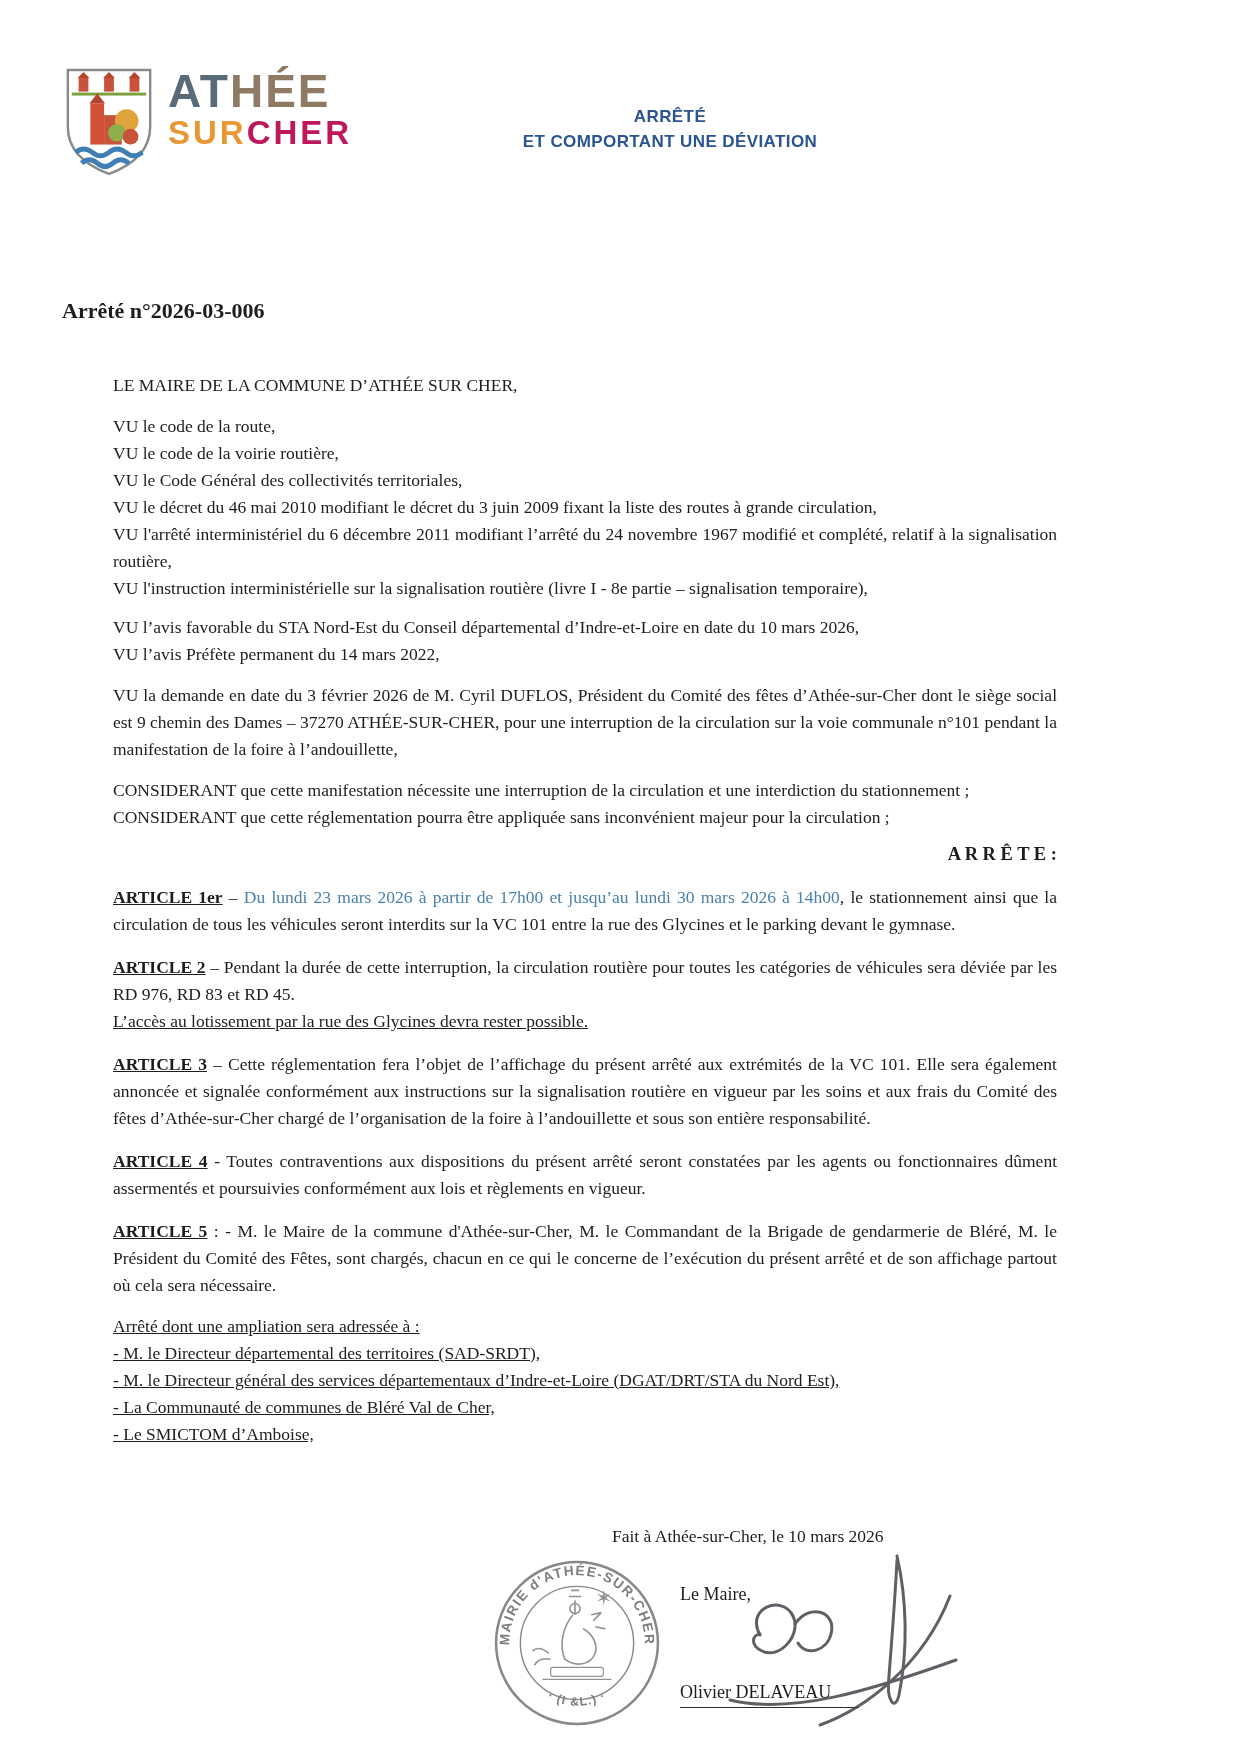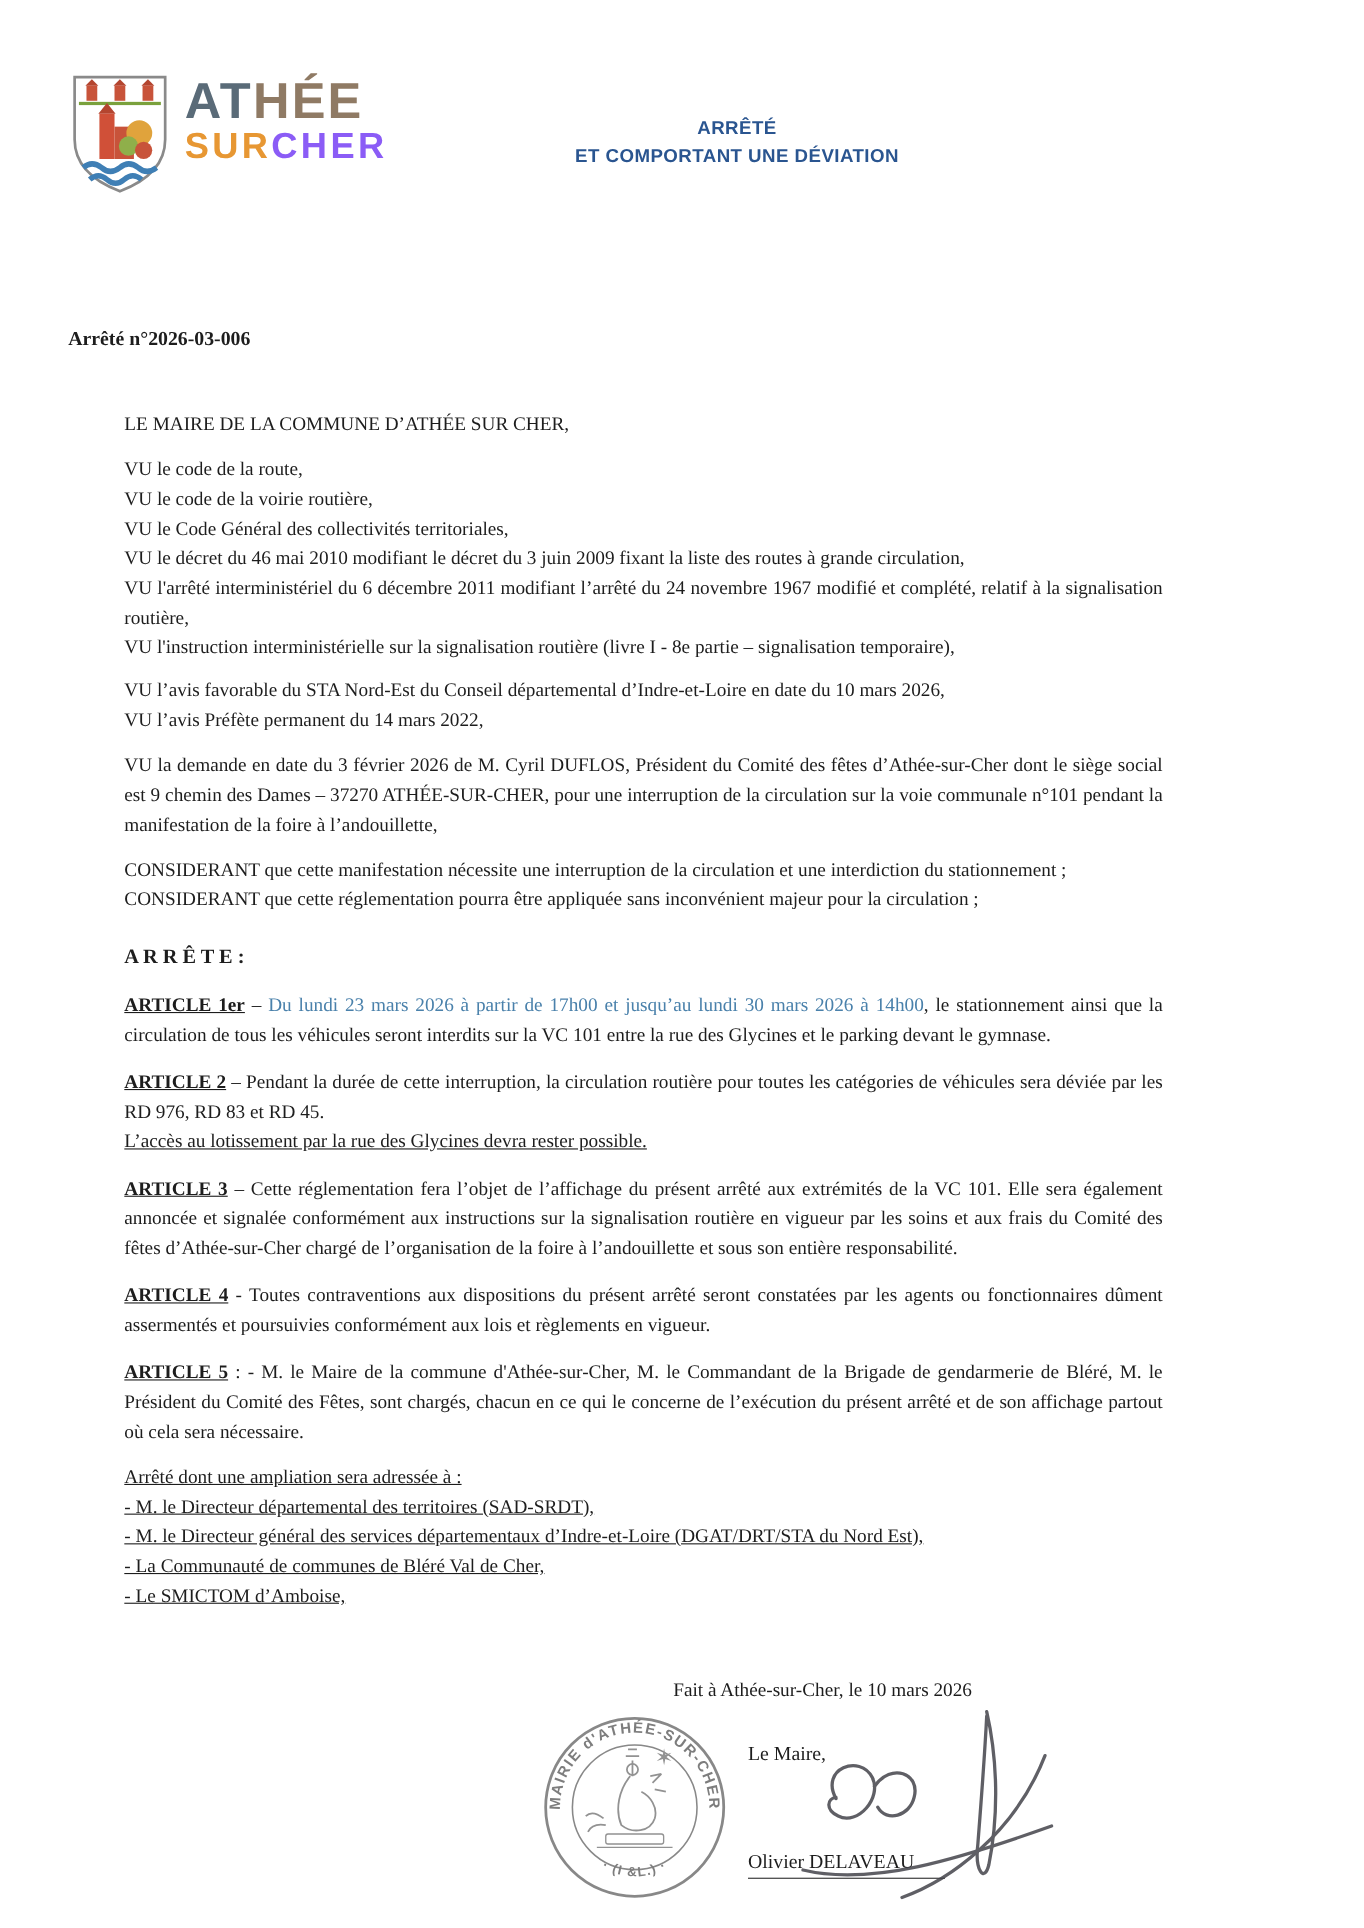--- a/index.html
+++ b/index.html
@@ -11,39 +11,39 @@
   }
   
   .logo{position:absolute;left:60px;top:64px;display:flex;align-items:flex-start;}
   .logo-shield{width:98px;height:116px;flex:0 0 auto;}
   .logo-words{margin-left:10px;font-family:"Liberation Sans","DejaVu Sans",sans-serif;font-weight:bold;line-height:1;}
   .logo-line1{font-size:46px;letter-spacing:2px;margin-top:4px;}
   .logo-line2{font-size:33px;letter-spacing:3px;margin-top:2px;}
   .c-at{color:#5a6b78;}
   .c-hee{color:#8f7a64;}
   .c-sur{color:#e79733;}
-  .c-cher{color:#8b5cf6;}
+  .c-cher{color:#be185d;}
   
   .title-block{
     position:absolute;left:400px;top:104px;width:540px;text-align:center;
     font-family:"Liberation Sans","DejaVu Sans",sans-serif;
     font-weight:bold;font-size:17px;line-height:25px;color:#2a5590;letter-spacing:.4px;
   }
   
-  .doc-number{position:absolute;left:62px;top:298px;font-weight:bold;font-size:18px;}
+  .doc-number{position:absolute;left:62px;top:298px;font-weight:bold;font-size:22px;}
   
   .body-col{position:absolute;left:113px;top:372px;width:944px;font-size:17.5px;line-height:27px;}
   .opening{margin:0 0 14px 0;}
   .vu-line{margin:0;}
   .gap12{height:12px;}
   .gap14{height:14px;}
   .just{text-align:justify;}
   .para{margin:0 0 16px 0;text-align:justify;}
   .considerant{margin:0;text-align:justify;}
-  .arrete-heading{margin:26px 0 16px 0;text-align:left;font-weight:bold;font-size:18.5px;font-family:Liberation Serif, serif;}
+  .arrete-heading{margin:10px 0 16px 0;text-align:right;font-weight:bold;font-size:18.5px;font-family:Liberation Serif, serif;}
   .art-label{font-weight:bold;text-decoration:underline;}
   .hl-blue{color:#4a81ab;}
   .ul-line{display:block;text-decoration:underline;}
   .ampl{margin:0;text-decoration:underline;}
   
   .place-date{position:absolute;left:612px;top:1526px;font-size:17.5px;}
   .role{position:absolute;left:680px;top:1584px;font-size:18px;}
   .signer{position:absolute;left:680px;top:1682px;font-size:18px;border-bottom:1.5px solid #2c2c2c;padding:0 28px 4px 0;}
   .stamp{position:absolute;left:490px;top:1556px;width:174px;height:174px;opacity:.8;}
   .signature-svg{position:absolute;left:700px;top:1538px;width:290px;height:205px;}

